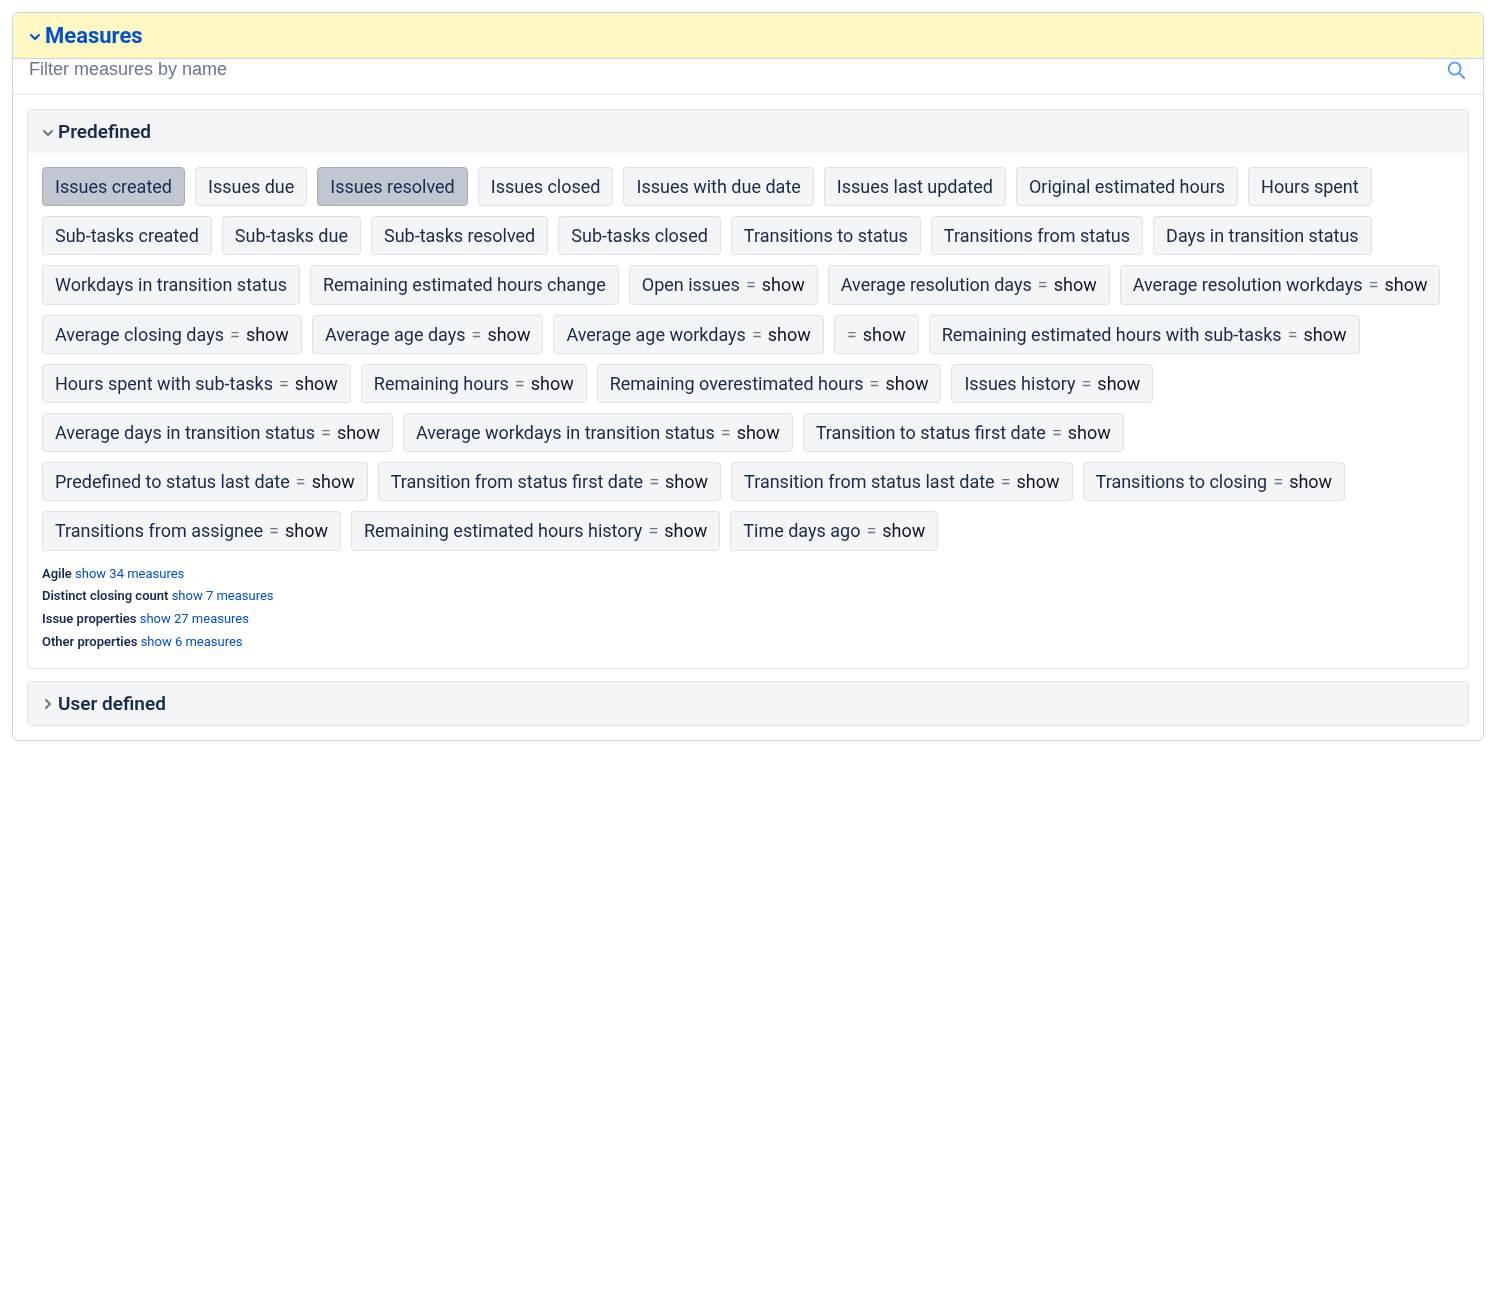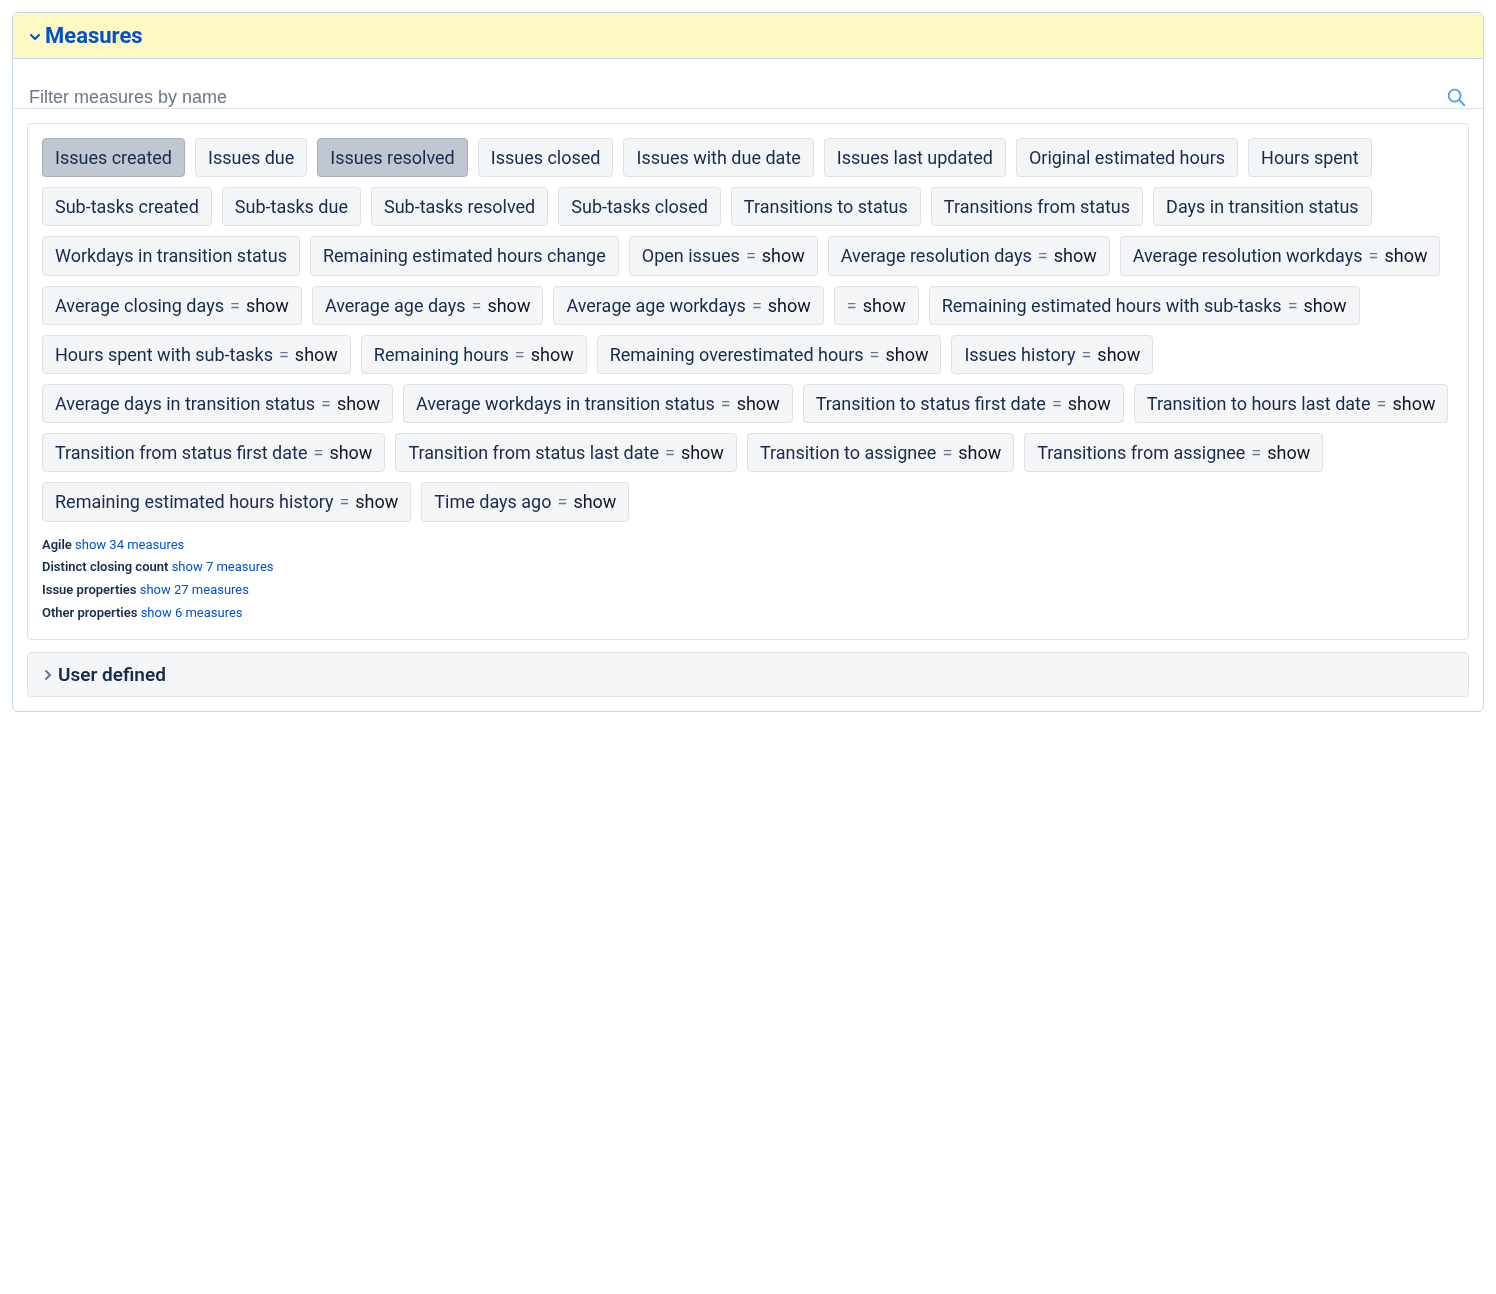--- a/index.html
+++ b/index.html
@@ -30,24 +30,24 @@
   }
   .chevron {
     display: inline-block;
     width: 10px; height: 10px;
     position: relative;
     flex-shrink: 0;
   }
   .chevron svg { width: 12px; height: 12px; display:block;}
   .filter-row {
     display: flex;
-    align-items: flex-end;
+    align-items: flex-start;
     border-bottom: 1px solid #DFE1E6;
     padding: 0 16px;
-    height: 50px;
+    height: 36px;
   }
   .filter-input {
     flex: 1;
     border: none;
     outline: none;
     font-size: 18px;
     color: #172B4D;
     background: transparent;
   }
   .filter-input::placeholder { color: #6B778C; }
@@ -125,20 +125,28 @@
       <svg viewBox="0 0 24 24" fill="none">
           <circle cx="10.5" cy="10.5" r="6.5" stroke="#4C9AFF" stroke-width="2"></circle>
           <line x1="15.5" y1="15.5" x2="21" y2="21" stroke="#4C9AFF" stroke-width="2" stroke-linecap="round"></line>
         </svg>
     </span>
   </div>
 
   <div class="content">
 
     <div class="section">
+      <div class="section-header">
+        <span class="chevron">
+          <svg viewBox="0 0 12 12" fill="none">
+              <path d="M2 4l4 4 4-4" stroke="#6B778C" stroke-width="2" stroke-linecap="round" stroke-linejoin="round"></path>
+            </svg>
+        </span>
+        <span>Predefined</span>
+      </div>
       <div class="section-body">
         <div class="chips" id="chips">
             <div class="chip selected">
               <span>Issues created</span>
             </div>
             <div class="chip">
               <span>Issues due</span>
             </div>
             <div class="chip selected">
               <span>Issues resolved</span>
@@ -253,36 +261,36 @@
               <span>Average workdays in transition status</span>
               <span class="eq"> = </span>
               <span class="link">show</span>
             </div>
             <div class="chip">
               <span>Transition to status first date</span>
               <span class="eq"> = </span>
               <span class="link">show</span>
             </div>
             <div class="chip">
-              <span>Transition to hours last date</span>
+              <span>Predefined to status last date</span>
               <span class="eq"> = </span>
               <span class="link">show</span>
             </div>
             <div class="chip">
               <span>Transition from status first date</span>
               <span class="eq"> = </span>
               <span class="link">show</span>
             </div>
             <div class="chip">
               <span>Transition from status last date</span>
               <span class="eq"> = </span>
               <span class="link">show</span>
             </div>
             <div class="chip">
-              <span>Transition to assignee</span>
+              <span>Transitions to closing</span>
               <span class="eq"> = </span>
               <span class="link">show</span>
             </div>
             <div class="chip">
               <span>Transitions from assignee</span>
               <span class="eq"> = </span>
               <span class="link">show</span>
             </div>
             <div class="chip">
               <span>Remaining estimated hours history</span>

